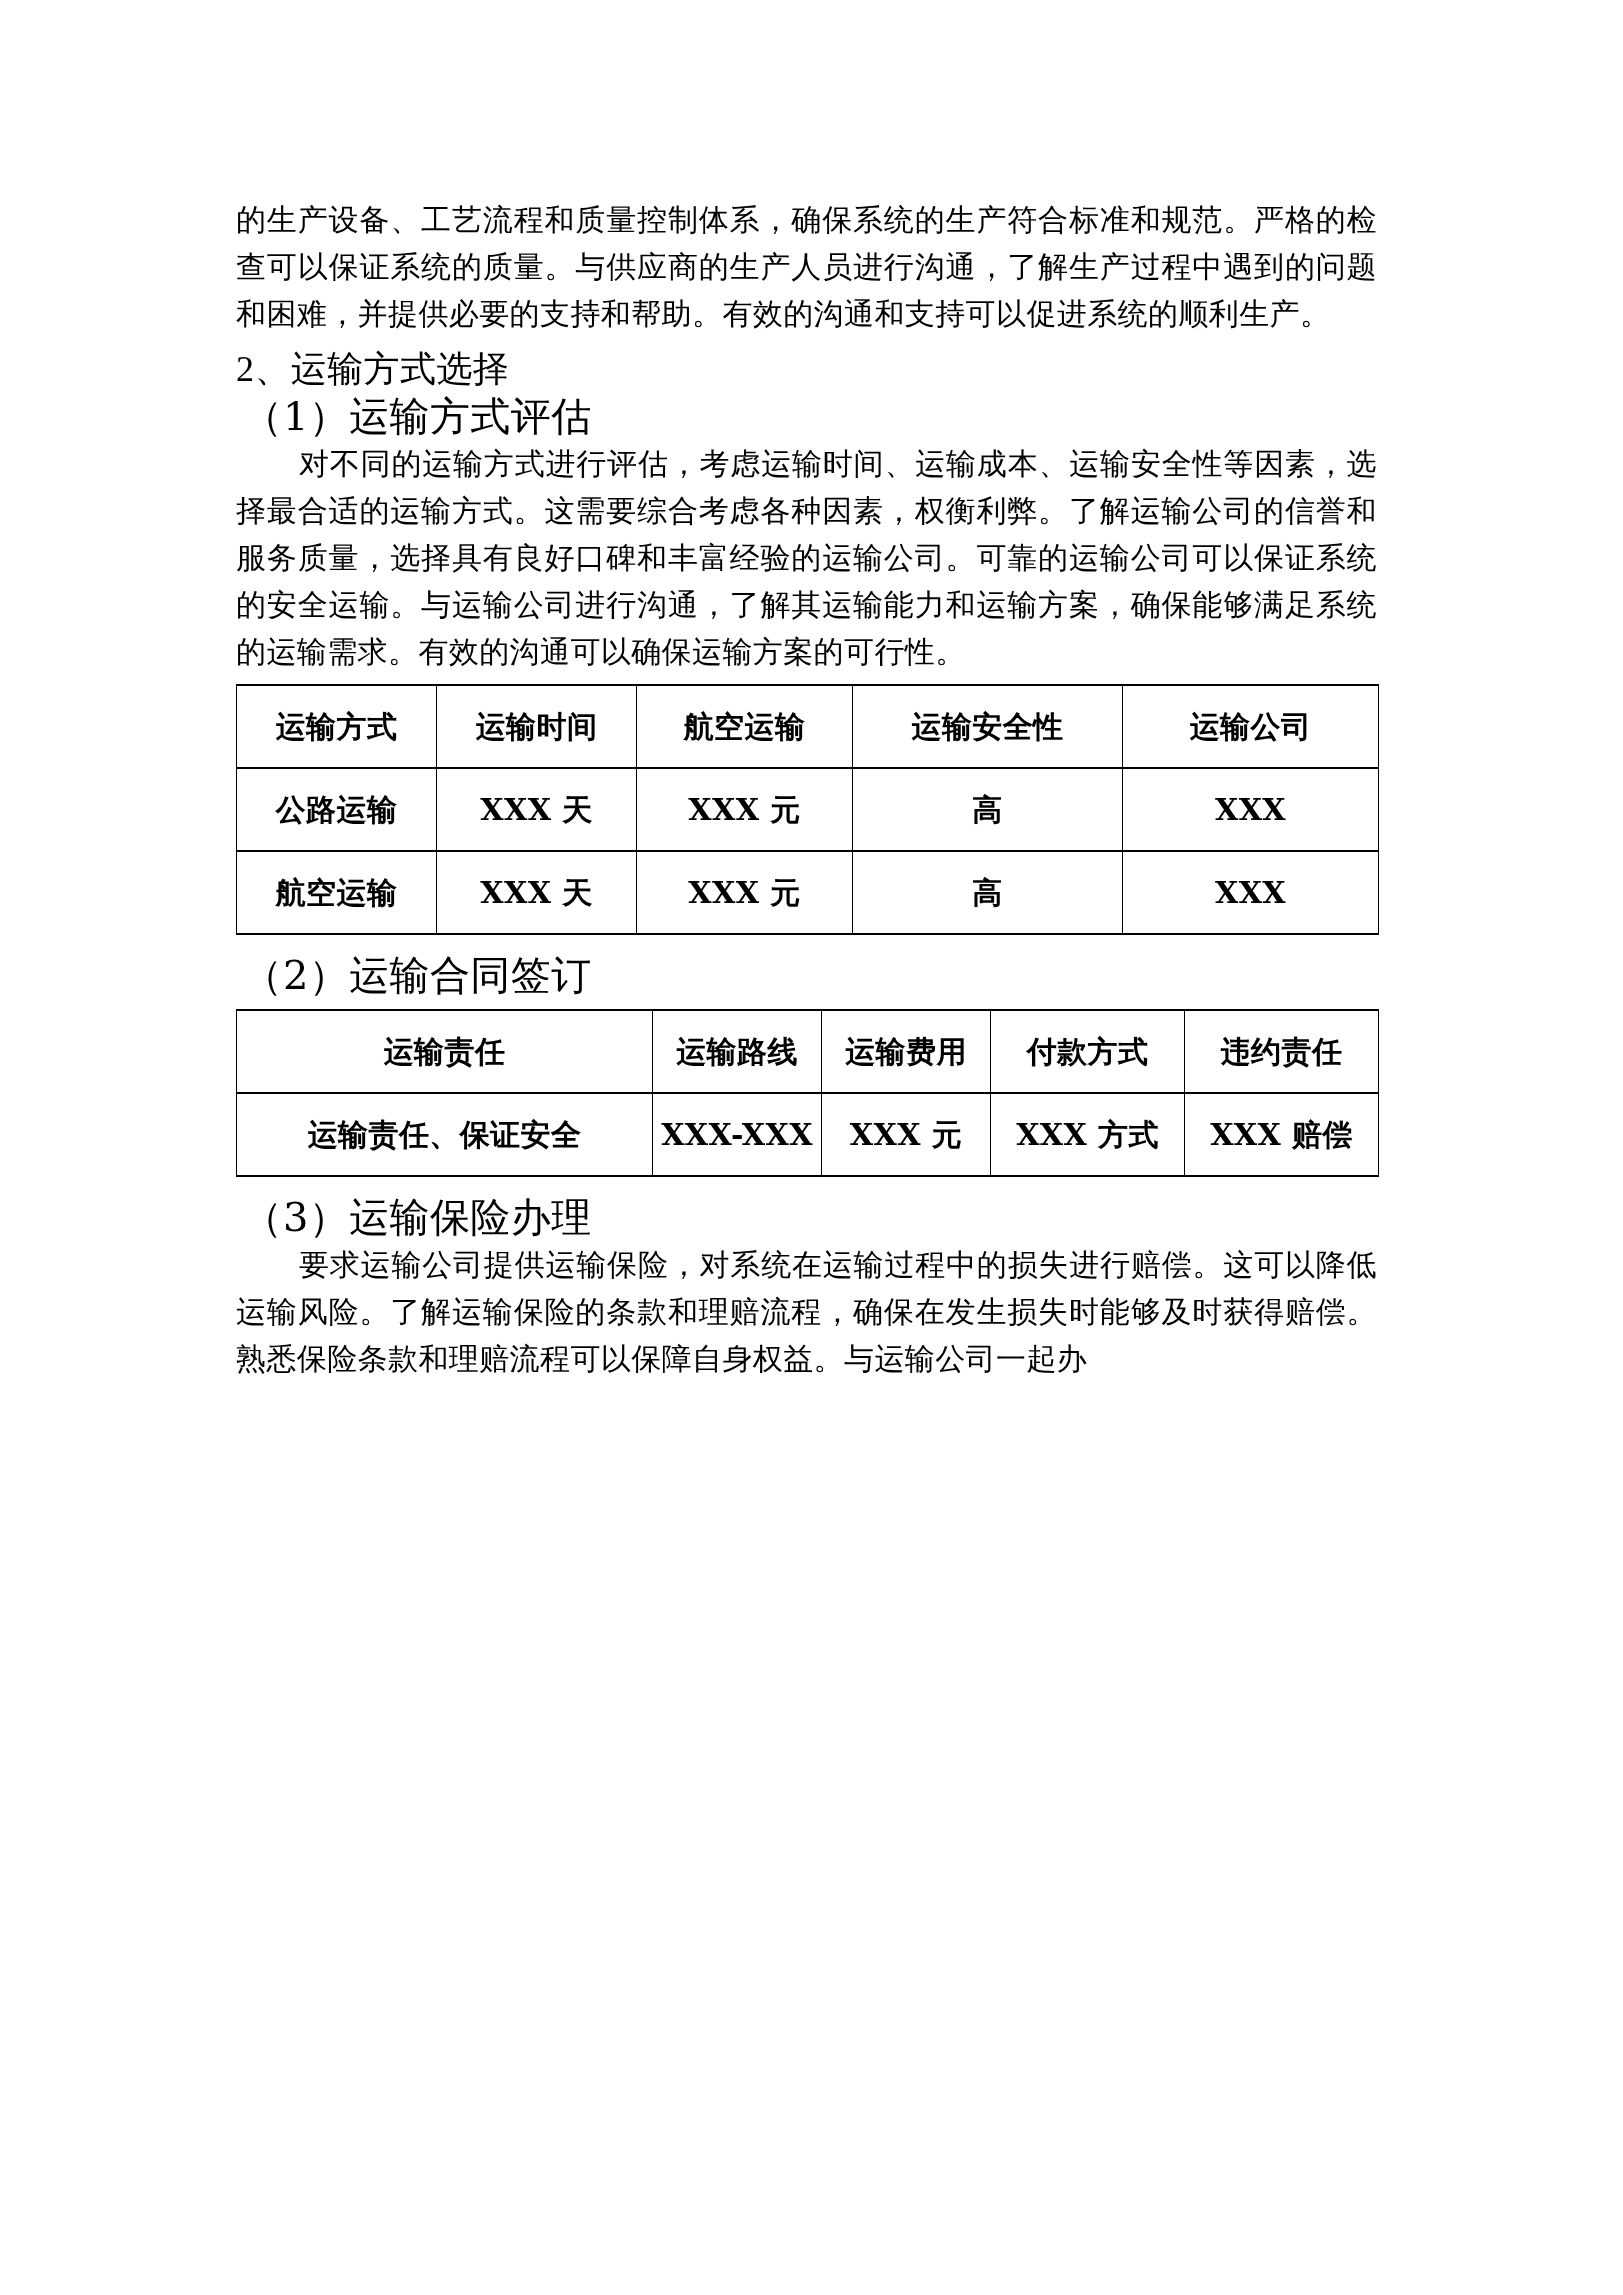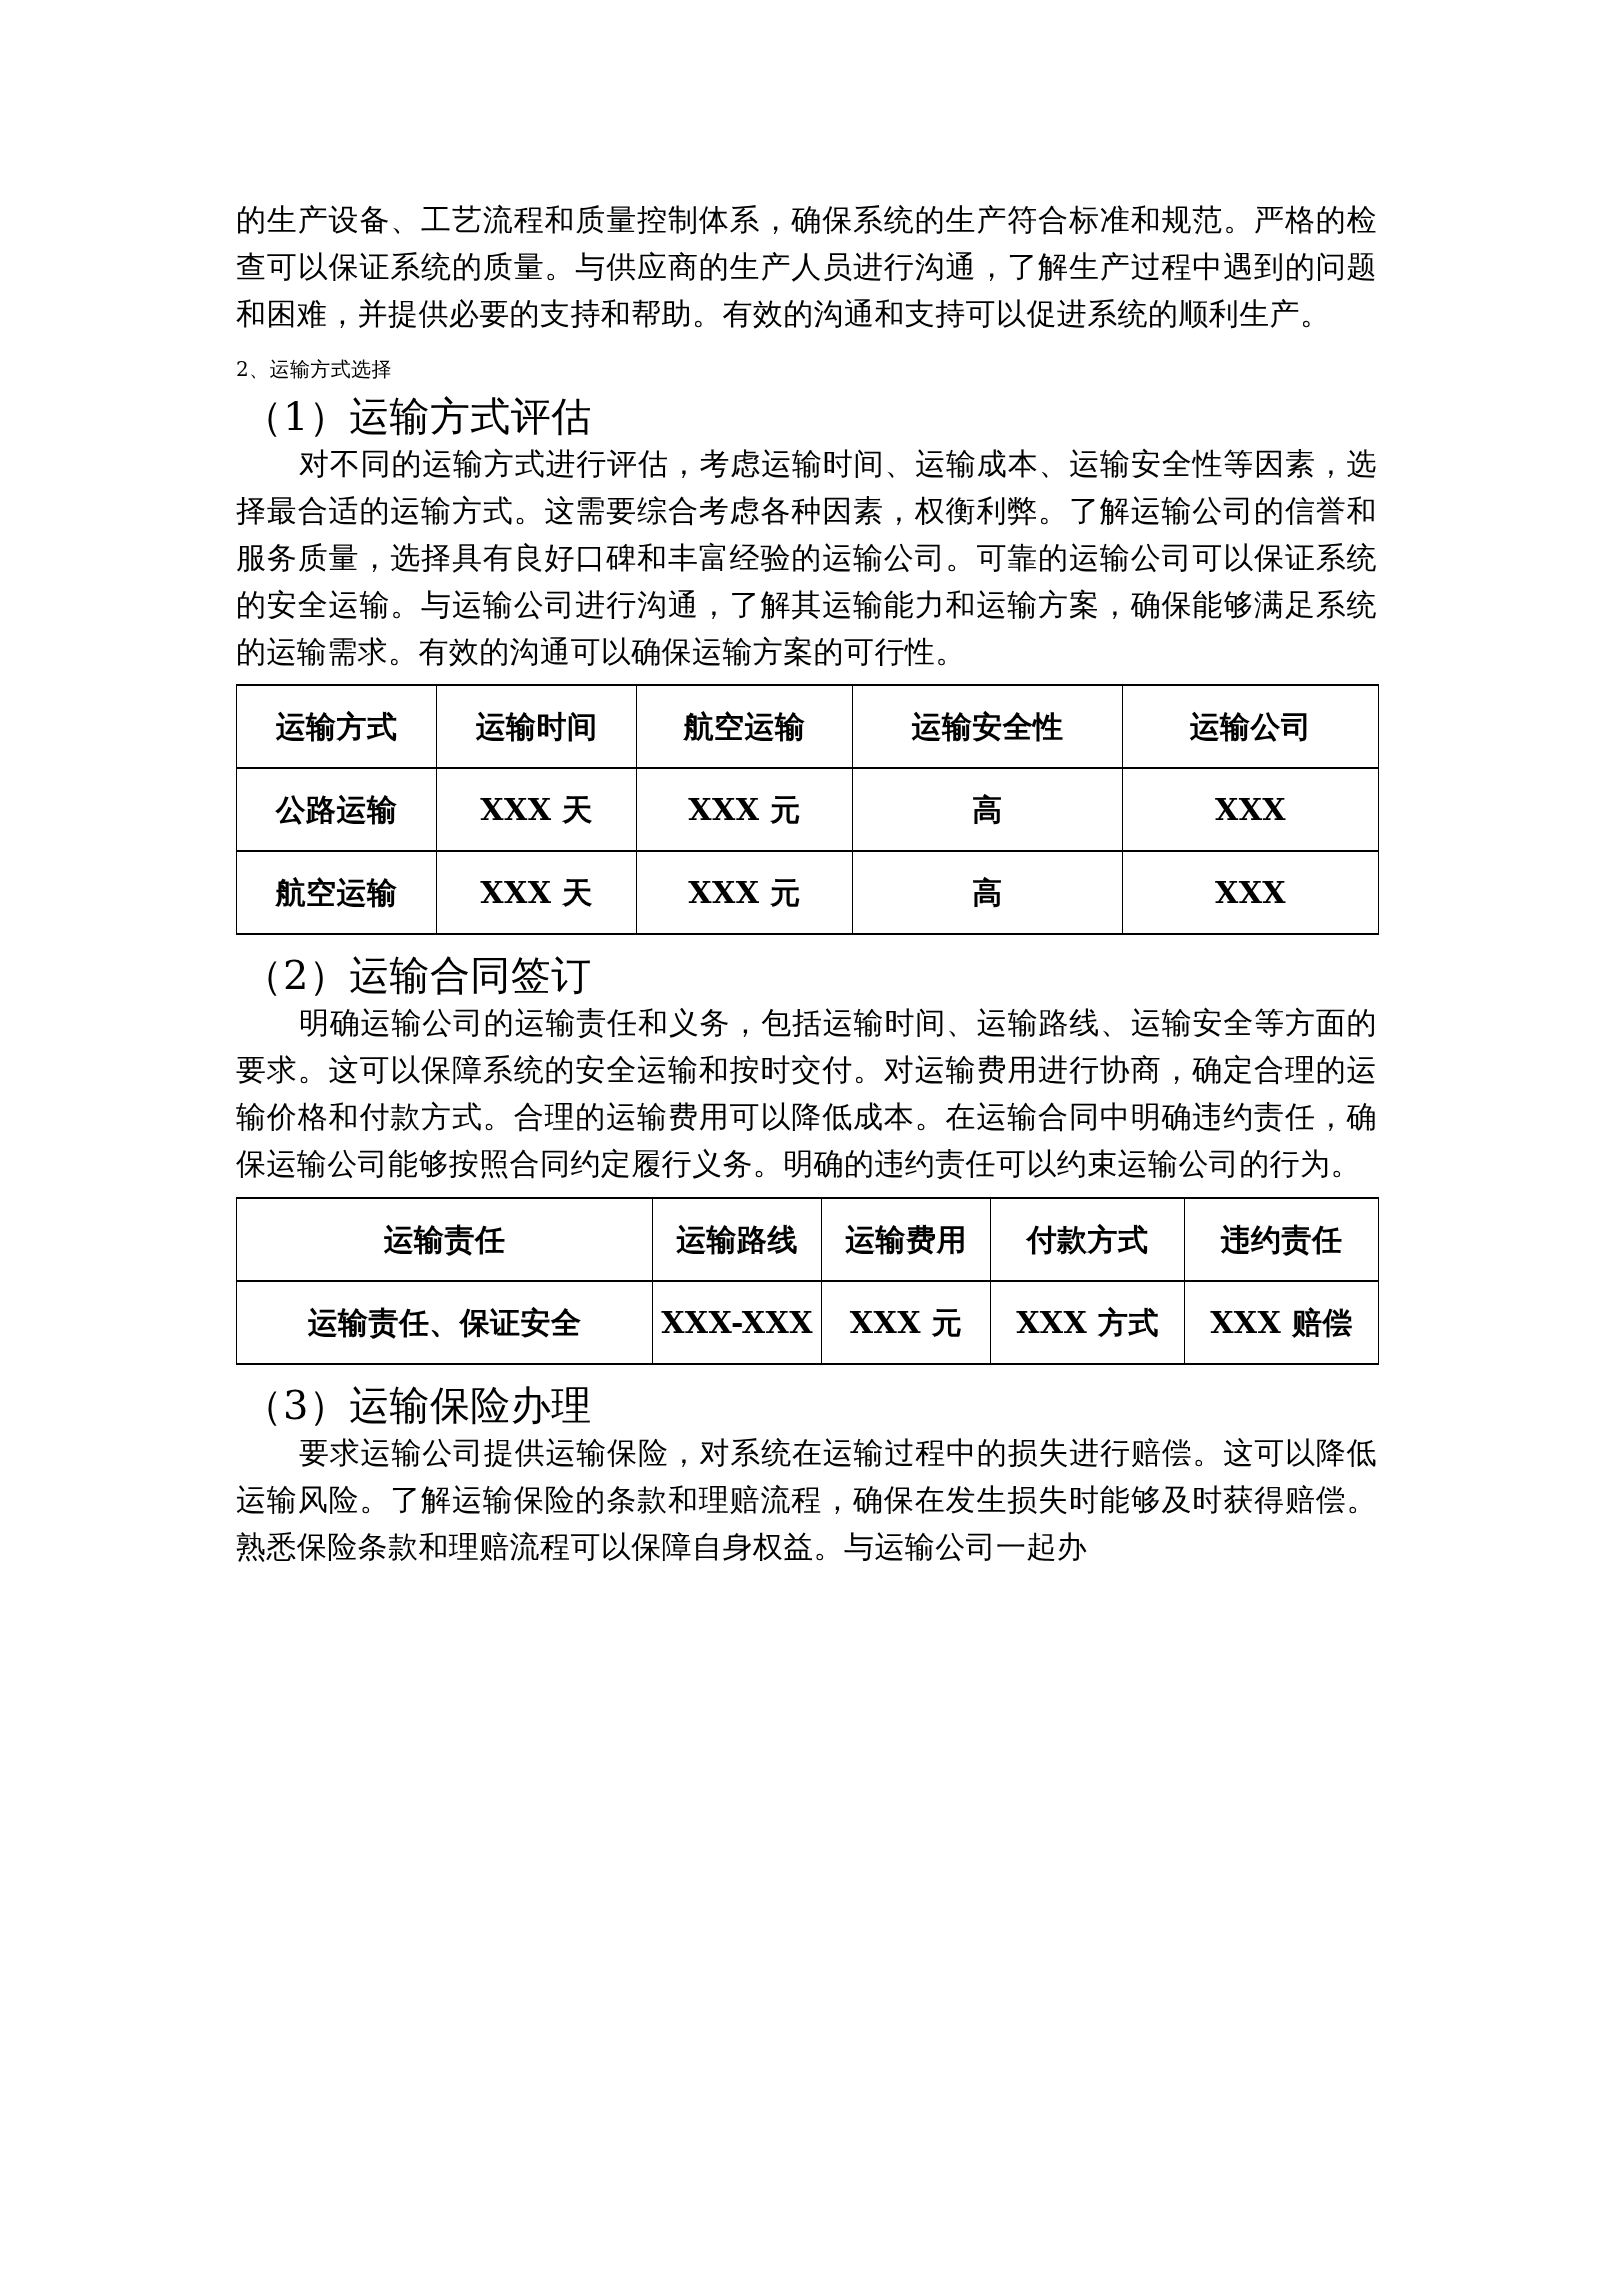--- a/index.html
+++ b/index.html
@@ -24,25 +24,26 @@
     text-align: justify;
     text-justify: inter-character;
     letter-spacing: 0.4px;
     margin: 0;
     word-break: break-all;
   }
   .para-indent {
     text-indent: 63px;
   }
   .heading-num {
-    font-size: 20px;
+    font-size: 36px;
     line-height: 47px;
     margin: 0;
     text-indent: 0;
     letter-spacing: 0.4px;
+    font-family: Liberation Serif, serif;
   }
   .heading-sub {
     font-size: 40px;
     line-height: 47px;
     margin: 0;
     text-indent: 6.5px;
     letter-spacing: 0.4px;
   }
   .spacer-sm { height: 9.2px; }
   .spacer-md { height: 17px; }
@@ -129,21 +130,20 @@
         <td>高</td>
         <td>XXX</td>
       </tr>
     </tbody>
   </table>
 
   <div class="spacer-md"></div>
 
   <p class="heading-sub">（2）运输合同签订</p>
 
-  <p class="body-text para-indent">明确运输公司的运输责任和义务，包括运输时间、运输路线、运输安全等方面的要求。这可以保障系统的安全运输和按时交付。对运输费用进行协商，确定合理的运输价格和付款方式。合理的运输费用可以降低成本。在运输合同中明确违约责任，确保运输公司能够按照合同约定履行义务。明确的违约责任可以约束运输公司的行为。</p>
 
   <div class="spacer-sm"></div>
 
   <table class="doc-table t2">
     <colgroup>
       <col class="d0">
         <col class="d1">
         <col class="d2">
         <col class="d3">
         <col class="d4">

